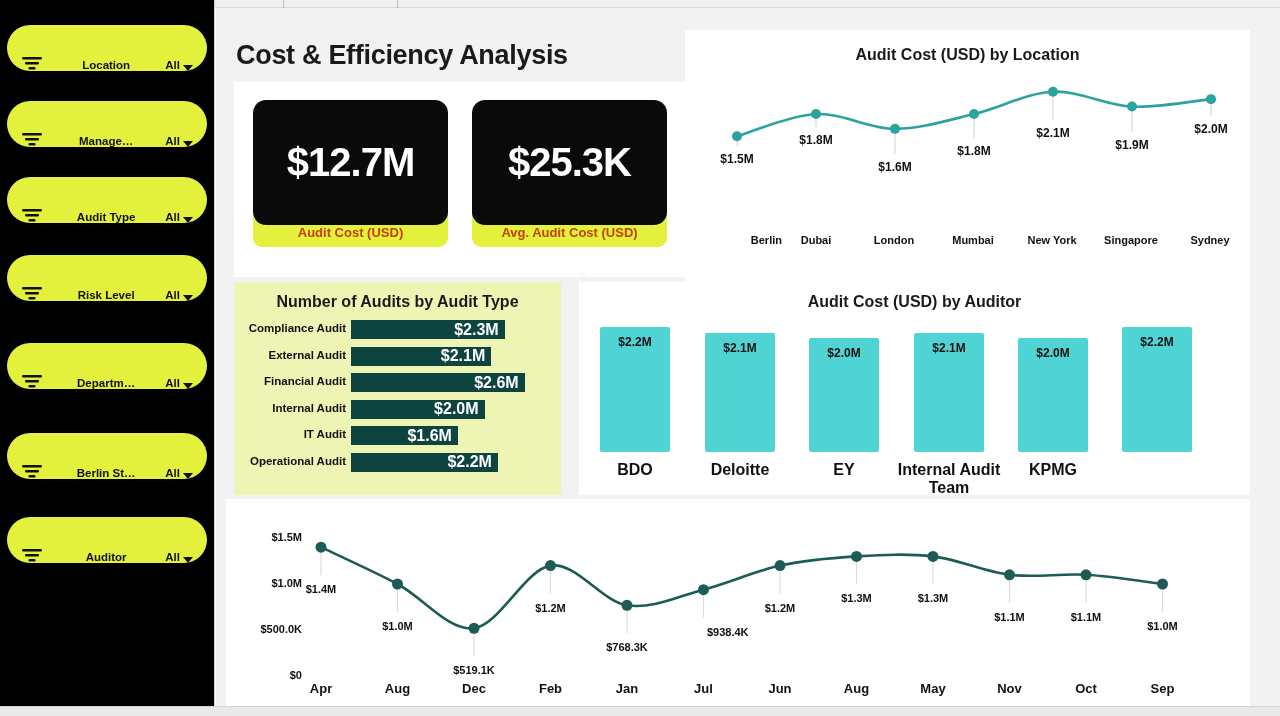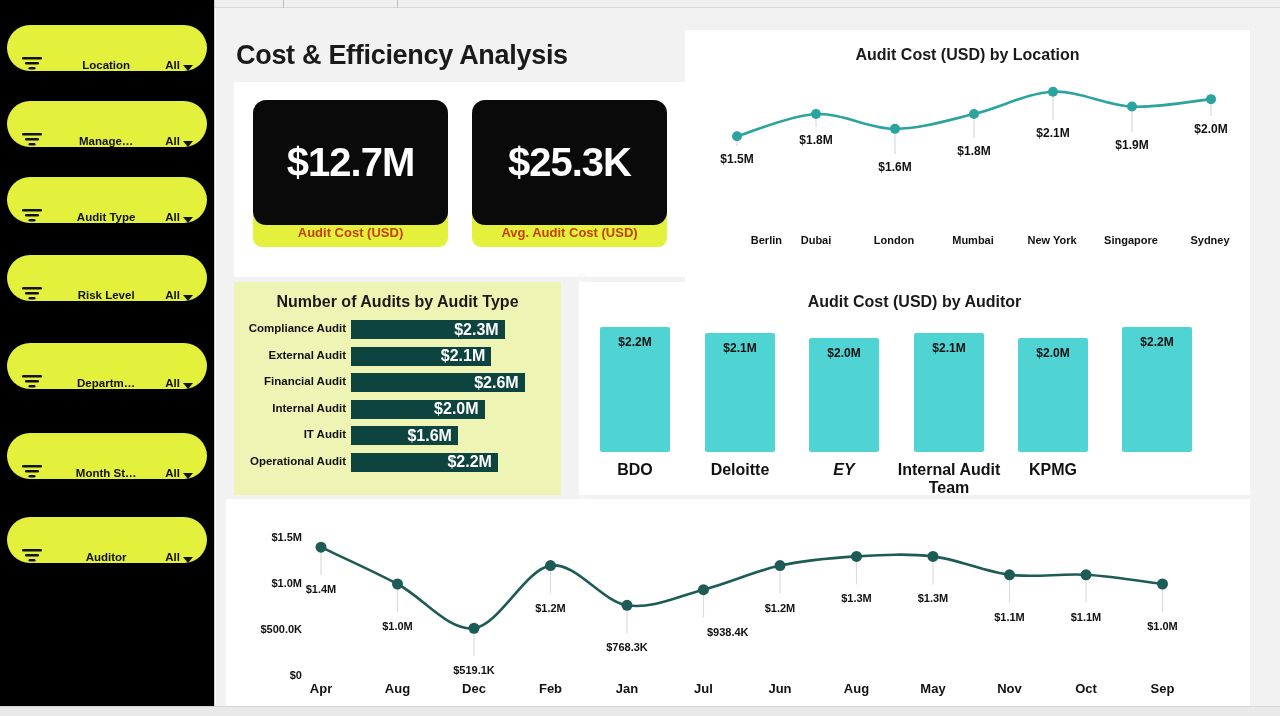--- a/index.html
+++ b/index.html
@@ -168,21 +168,21 @@
     <span class="caret"></span>
   </div>
   <div class="slicer" style="top:433px">
     <span class="funnel">
       <svg viewBox="0 0 22 16" width="22" height="16">
           <rect x="1" y="2" width="20" height="2.6" rx="1.3" fill="#111"></rect>
           <rect x="4" y="7" width="14" height="2.6" rx="1.3" fill="#111"></rect>
           <rect x="7.5" y="12" width="7" height="2.6" rx="1.3" fill="#111"></rect>
         </svg>
     </span>
-    <span class="s-label">Month St…</span>
+    <span class="s-label">Berlin St…</span>
     <span class="s-value">All</span>
     <span class="caret"></span>
   </div>
   <div class="slicer" style="top:517px">
     <span class="funnel">
       <svg viewBox="0 0 22 16" width="22" height="16">
           <rect x="1" y="2" width="20" height="2.6" rx="1.3" fill="#111"></rect>
           <rect x="4" y="7" width="14" height="2.6" rx="1.3" fill="#111"></rect>
           <rect x="7.5" y="12" width="7" height="2.6" rx="1.3" fill="#111"></rect>
         </svg>
@@ -304,21 +304,21 @@
     <div class="chart-title" style="top:11px">Audit Cost (USD) by Auditor</div>
     <div id="vbars">
         <div class="vbar" style="left: 21px; top: 44.8444px; width: 70px; height: 125.156px;"></div>
         <div class="vbar-val" style="left: 11px; top: 52.8444px; width: 90px;">$2.2M</div>
         <div class="vbar-cat" style="left: -14px; top: 179px; width: 140px;">BDO</div>
         <div class="vbar" style="left: 126px; top: 50.5333px; width: 70px; height: 119.467px;"></div>
         <div class="vbar-val" style="left: 116px; top: 58.5333px; width: 90px;">$2.1M</div>
         <div class="vbar-cat" style="left: 91px; top: 179px; width: 140px;">Deloitte</div>
         <div class="vbar" style="left: 230px; top: 56.2222px; width: 70px; height: 113.778px;"></div>
         <div class="vbar-val" style="left: 220px; top: 64.2222px; width: 90px;">$2.0M</div>
-        <div class="vbar-cat" style="left: 195px; top: 179px; width: 140px; font-style: italic;">EY</div>
+        <div class="vbar-cat" style="left: 195px; top: 179px; width: 140px;">EY</div>
         <div class="vbar" style="left: 335px; top: 50.5333px; width: 70px; height: 119.467px;"></div>
         <div class="vbar-val" style="left: 325px; top: 58.5333px; width: 90px;">$2.1M</div>
         <div class="vbar-cat" style="left: 300px; top: 179px; width: 140px;">Internal Audit Team</div>
         <div class="vbar" style="left: 439px; top: 56.2222px; width: 70px; height: 113.778px;"></div>
         <div class="vbar-val" style="left: 429px; top: 64.2222px; width: 90px;">$2.0M</div>
         <div class="vbar-cat" style="left: 404px; top: 179px; width: 140px;">KPMG</div>
         <div class="vbar" style="left: 543px; top: 44.8444px; width: 70px; height: 125.156px;"></div>
         <div class="vbar-val" style="left: 533px; top: 52.8444px; width: 90px;">$2.2M</div>
         <div class="vbar-cat" style="left: 508px; top: 179px; width: 140px; margin-top: 46px;">PwC</div>
       </div>

